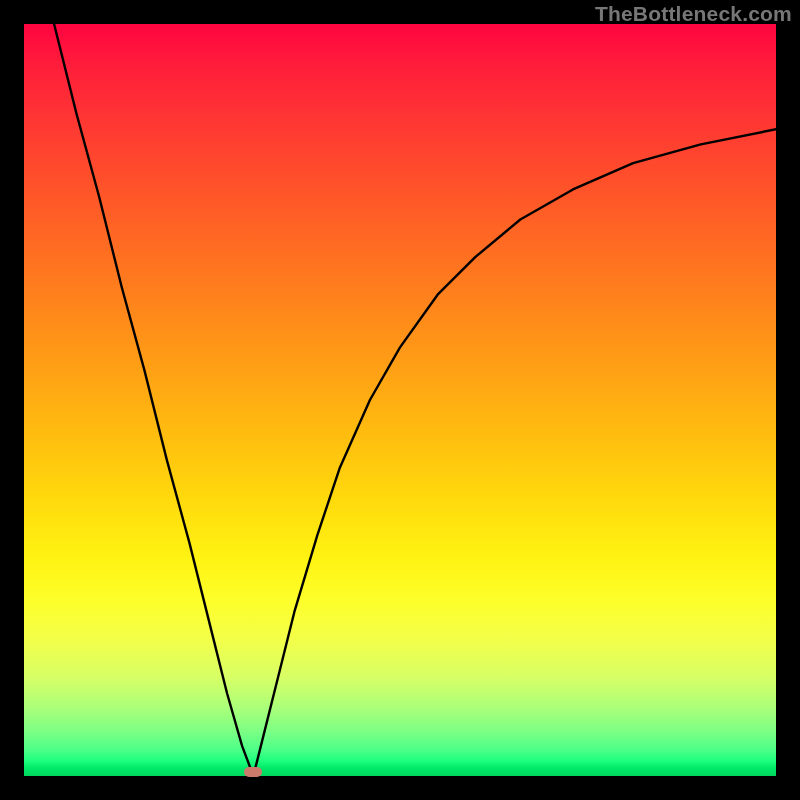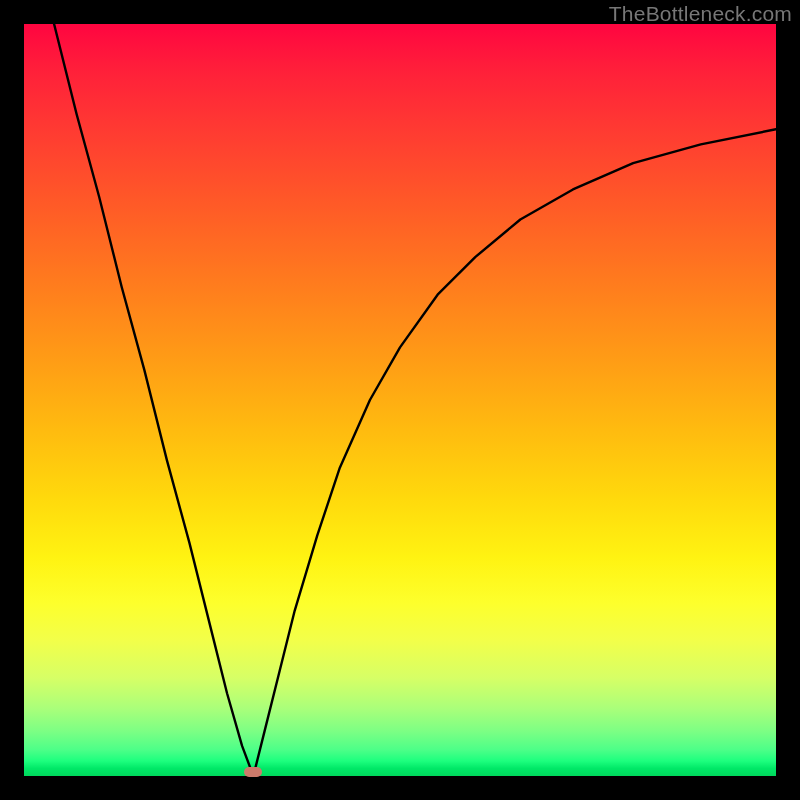--- a/index.html
+++ b/index.html
@@ -64,21 +64,21 @@
     background: #cc7a6b;
     transform: translate(-50%, -50%);
   }
   .watermark {
     position: absolute;
     top: 2px;
     right: 8px;
     color: #777;
     font-size: 21px;
     letter-spacing: 0.2px;
-    font-weight: 400;
+    font-weight: 700;
     text-align: right;
   }
 </style>
 </head>
 <body>
 
 <div class="watermark">TheBottleneck.com</div>
 
 <div class="frame">
   <div class="plot"></div>

